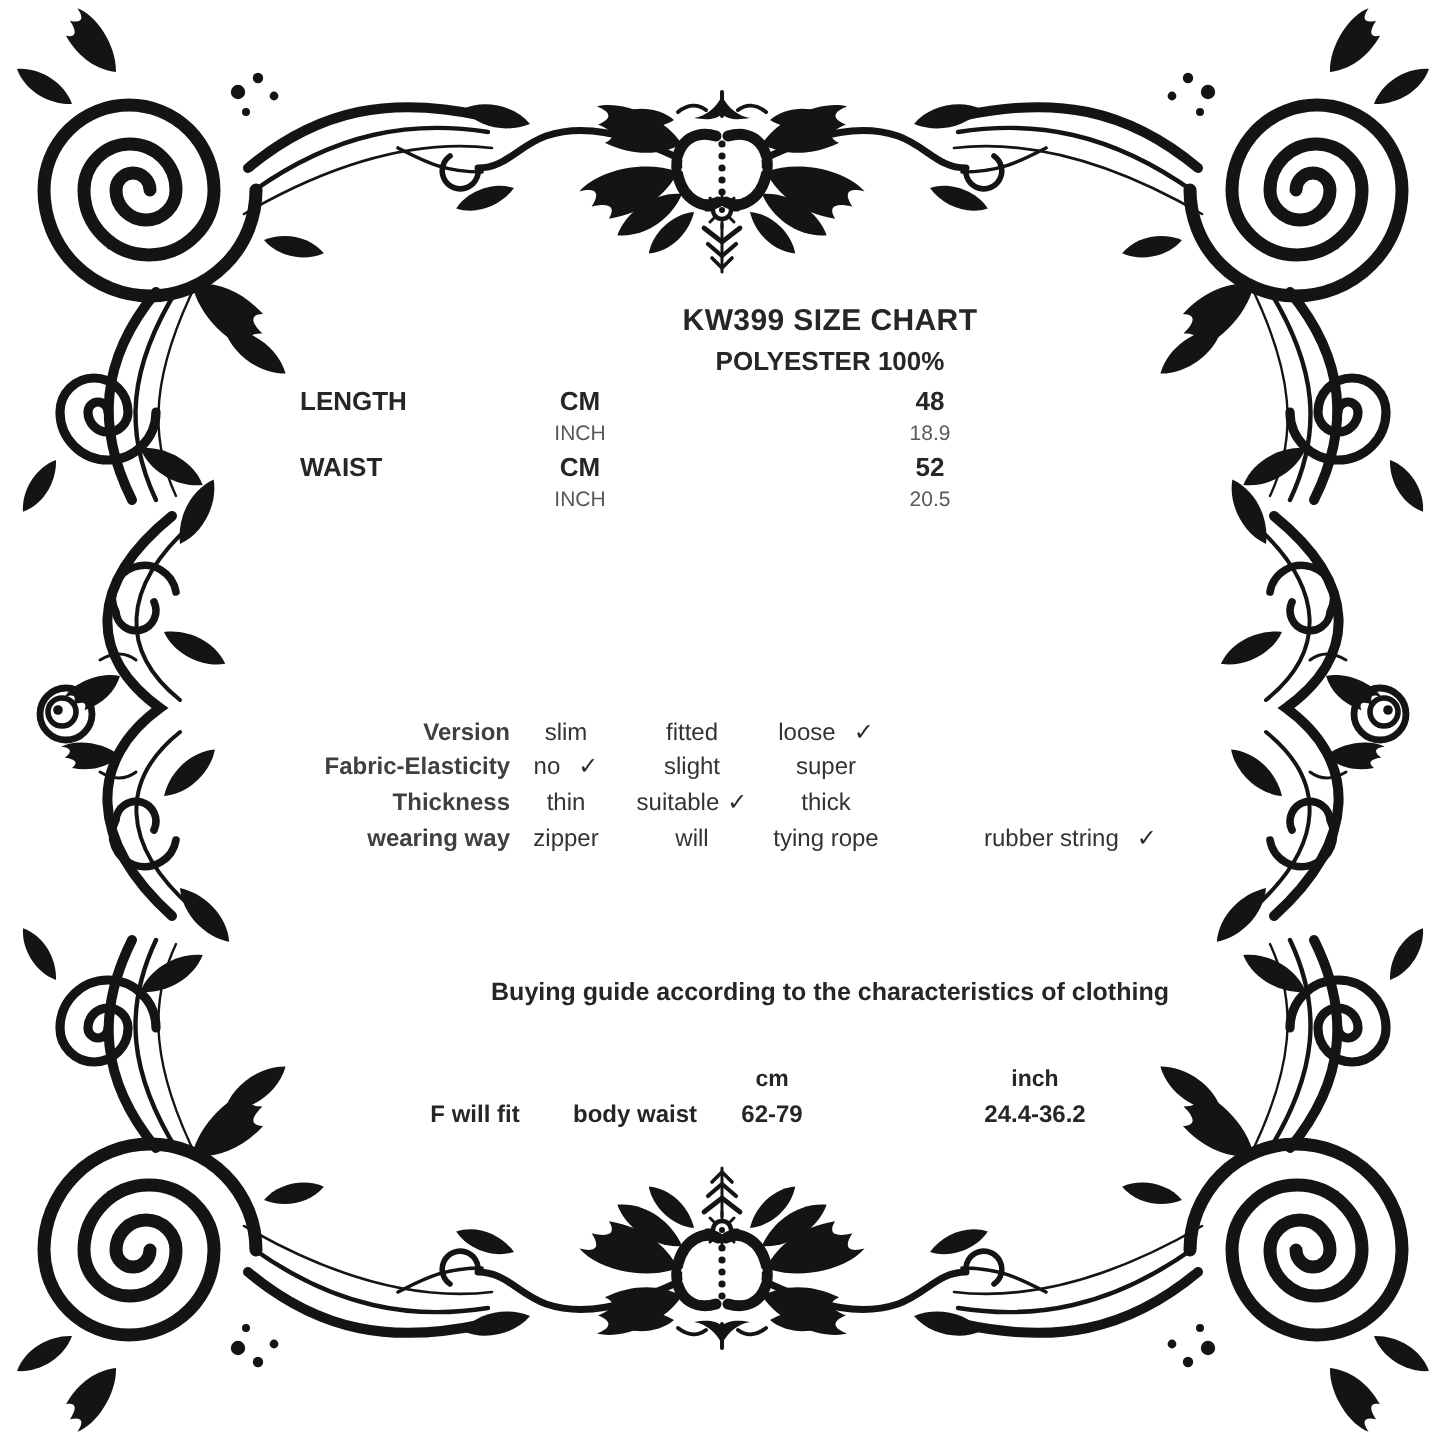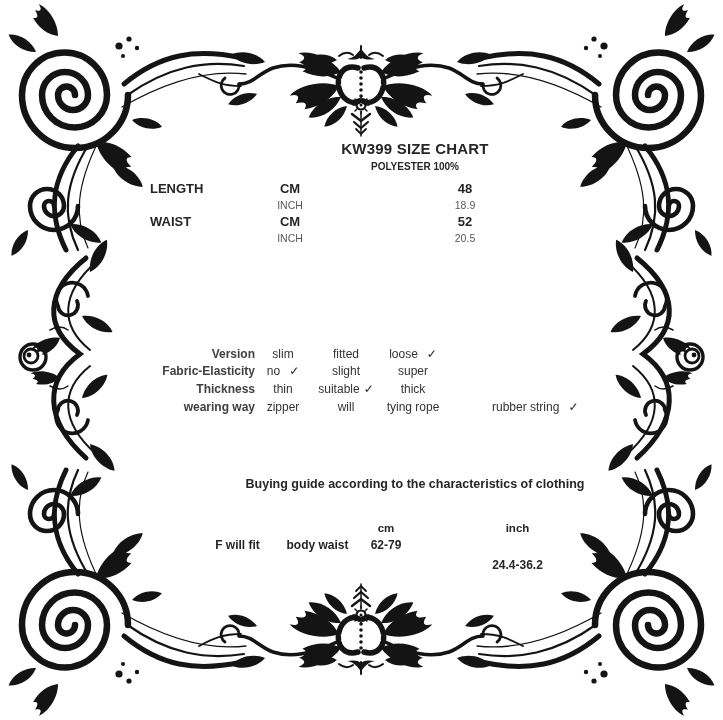--- a/index.html
+++ b/index.html
@@ -2,26 +2,26 @@
 <html><head>
 <meta charset="utf-8">
 <style>
   html, body { margin:0; padding:0; }
   body {
     width:723px; height:720px; position:relative; overflow:hidden;
     background:#ffffff; color:#262626;
     font-family:"Liberation Sans", sans-serif;
   }
   .frame { position:absolute; left:0; top:0; z-index:1; }
-  .content { position:absolute; left:0; top:0; width:723px; height:540px; z-index:2; }
+  .content { position:absolute; left:0; top:12px; width:723px; height:540px; z-index:2; }
 
   .title { position:absolute; left:135px; top:140px; width:560px; text-align:center;
            font-size:15px; font-weight:700; letter-spacing:.2px; }
   .subtitle { position:absolute; left:135px; top:161px; width:560px; text-align:center;
-              font-size:10px; font-weight:700; }
+              font-size:13px; font-weight:700; }
 
   .size-table { position:absolute; left:150px; top:181px; width:440px; }
   .st-row { display:flex; line-height:16.3px; font-size:13px; font-weight:700; white-space:nowrap; }
   .st-label { width:105px; }
   .st-unit  { width:70px; text-align:center; }
   .st-spacer{ width:95px; }
   .st-value { width:90px; text-align:center; }
   .st-row.small { font-size:10.5px; font-weight:400; color:#595959; }
 
   .char-table { position:absolute; left:135px; top:345px; }
@@ -39,21 +39,21 @@
            font-size:11px; line-height:15px; color:#404040; }
   .buy-heading { position:absolute; left:135px; top:477px; width:560px; text-align:center;
                  font-size:12.5px; font-weight:700; }
 
   .fit-table span { position:absolute; font-weight:700; text-align:center; white-space:nowrap; }
   .fh-cm   { left:350px; top:522px; width:72px;  font-size:11.5px; }
   .fh-inch { left:460px; top:522px; width:115px; font-size:11.5px; }
   .fr-label{ left:190px; top:538px; width:95px;  font-size:12px; }
   .fr-part { left:285px; top:538px; width:65px;  font-size:12px; }
   .fr-cm   { left:350px; top:538px; width:72px;  font-size:12px; }
-  .fr-inch { left:460px; top:538px; width:115px; font-size:12px;margin-top:20px; }
+  .fr-inch { left:460px; top:538px; width:115px; font-size:12px; }
 </style>
 </head>
 <body>
 
 <svg class="frame" width="723" height="720" viewBox="0 0 723 720" aria-hidden="true">
   <defs>
     <path id="leaf" d="M0 0 C 10 -9 26 -12 38 -5 C 29 4 12 7 0 0 Z"></path>
     <path id="leaf2" d="M0 0 C 5 -8 14 -14 27 -15 C 24 -11 26 -9 33 -10 C 29 -5 31 -3 37 -4 C 30 3 12 6 0 0 Z"></path>
 
     <g id="cornerTL" fill="#141414" stroke="none">

